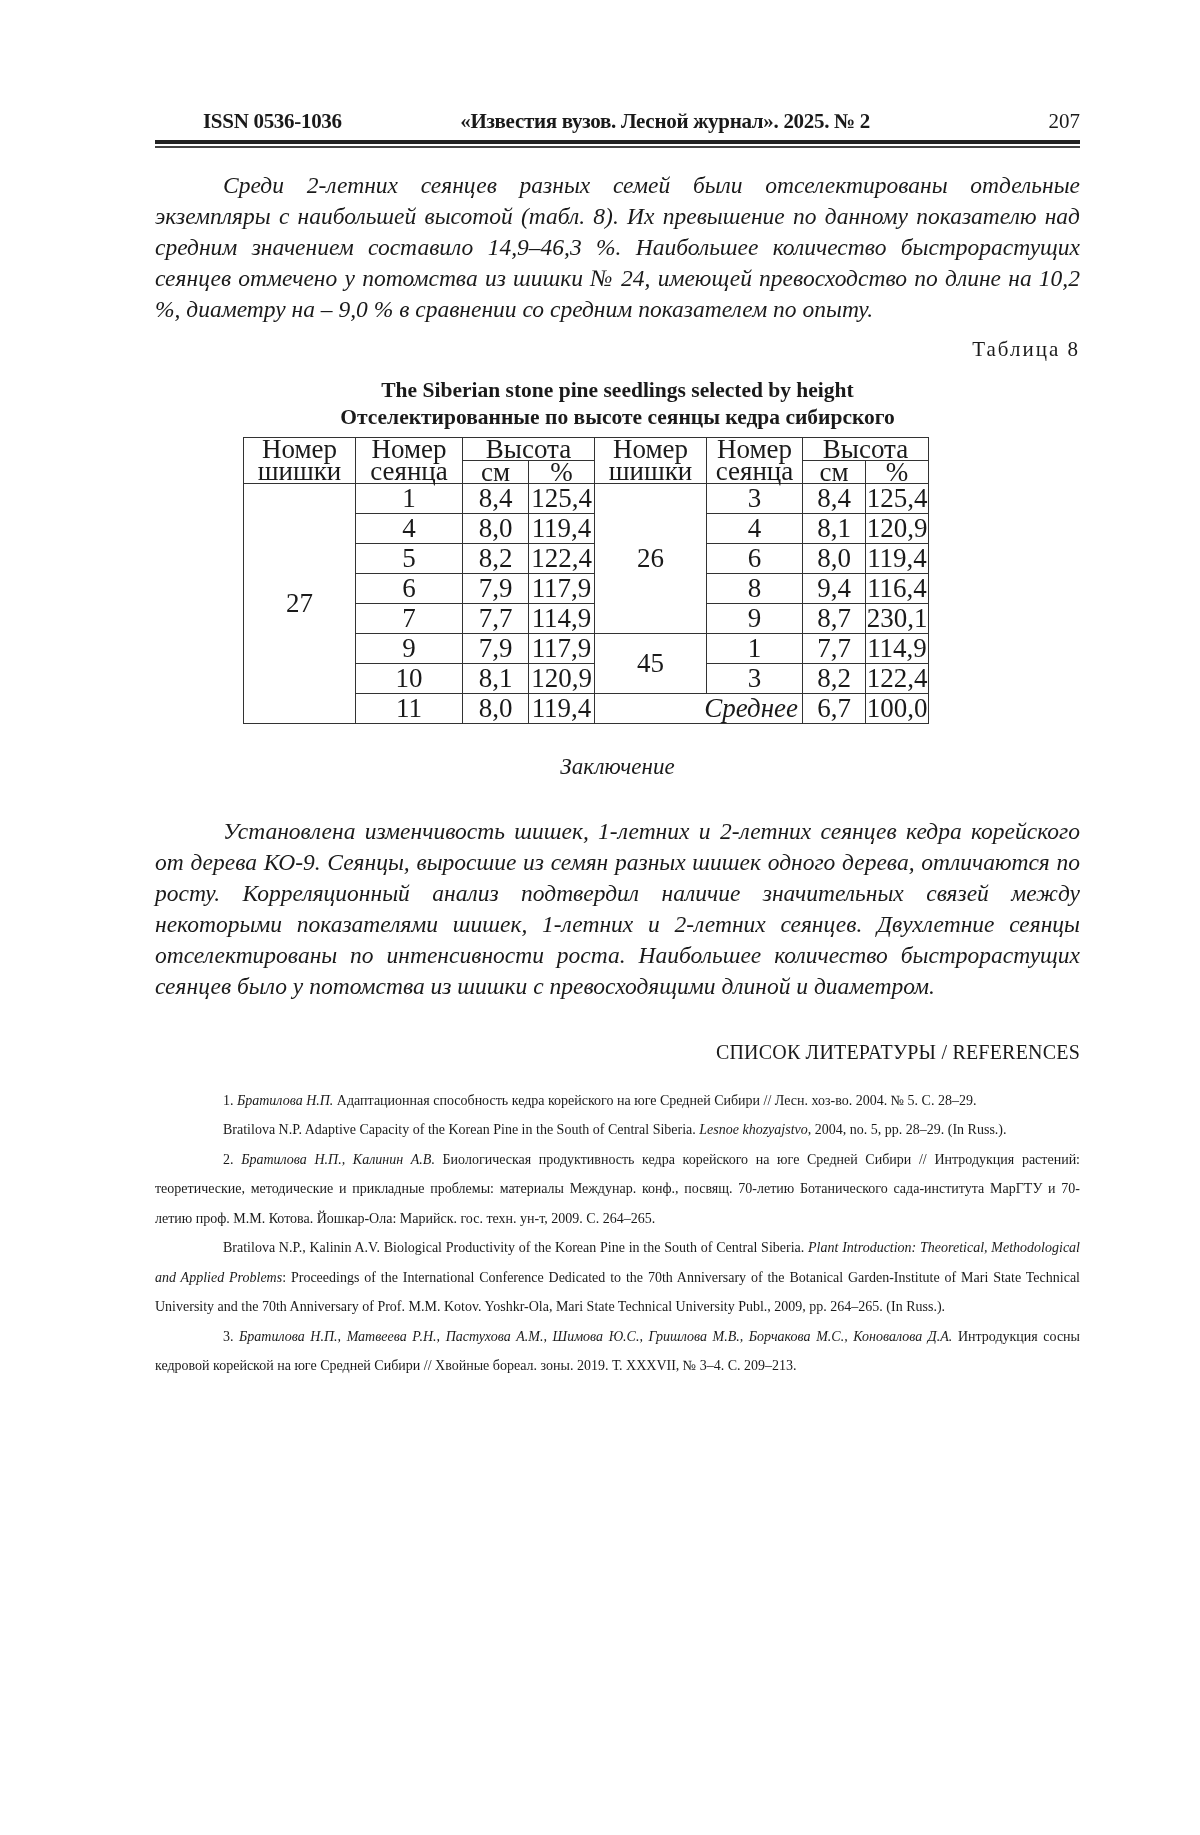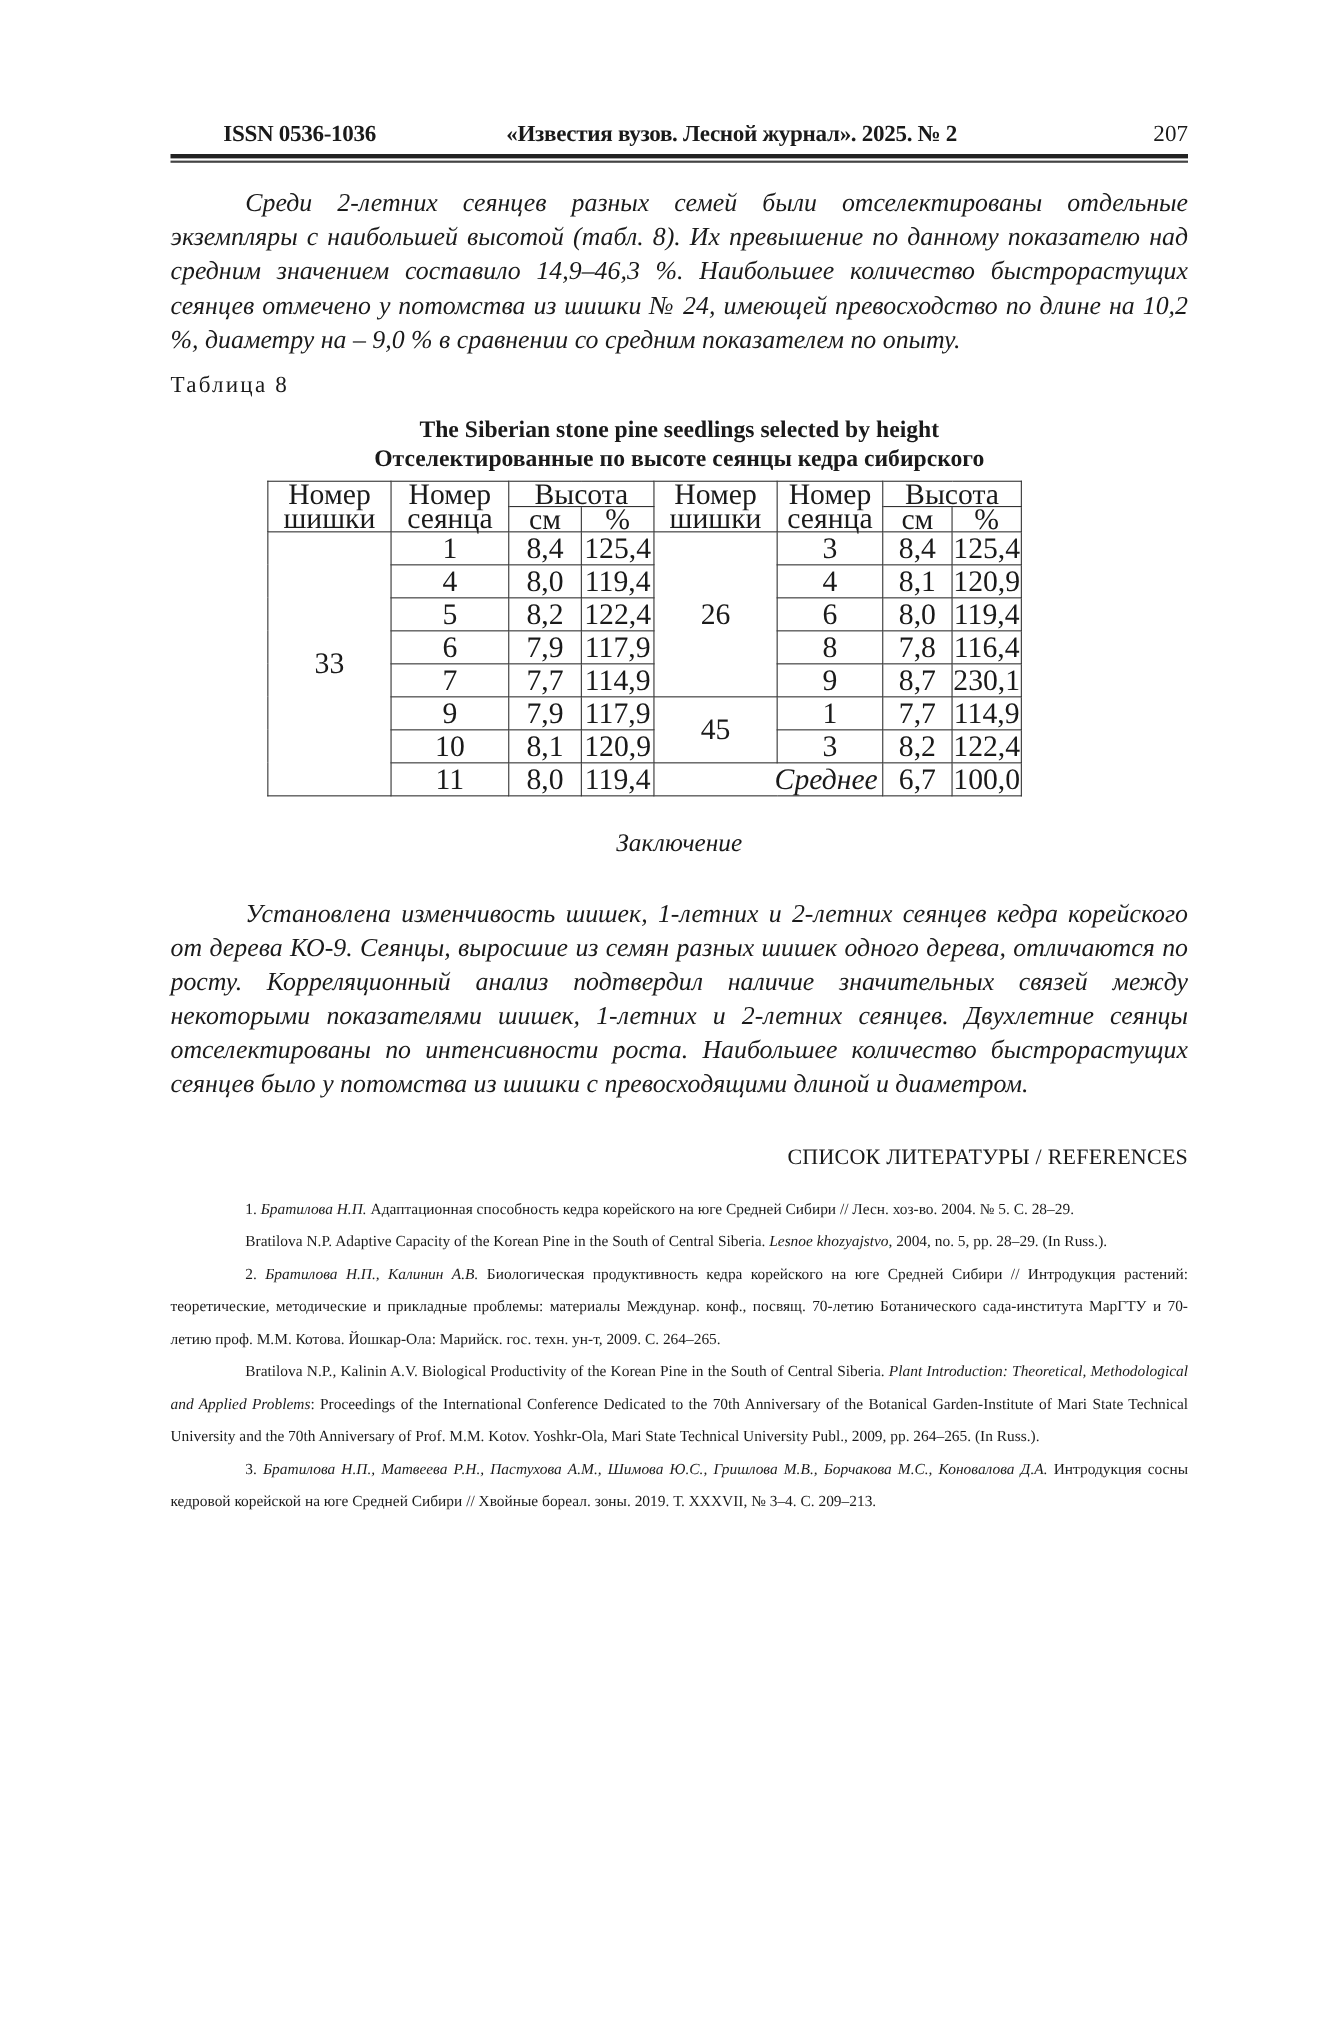--- a/index.html
+++ b/index.html
@@ -7,21 +7,21 @@
       font-family: "Liberation Serif", "DejaVu Serif", serif; }
     .page { position: absolute; left: 155px; top: 108px; width: 925px; }
     .header { display: flex; align-items: baseline; justify-content: space-between; font-size: 21px; line-height: 26px; margin-left: 48px; }
     .header .issn { font-weight: bold; letter-spacing: -0.3px; }
     .header .journal { font-weight: bold; letter-spacing: -0.3px; margin-left: 30px; flex: 1; text-align: center; padding-right: 90px; }
     .header .pagenum { font-weight: normal; }
     .rule-thick { height: 4px; background: #222; margin-top: 6px; }
     .rule-thin { height: 1.5px; background: #444; margin-top: 2px; }
     p.body { margin: 0; font-size: 23.5px; line-height: 31px; text-align: justify; text-indent: 68px; font-style: italic; }
     .p1 { margin-top: 22px !important; }
-    .table-label { text-align: left; font-size: 21px; letter-spacing: 2px; margin-top: 10px; line-height: 28px; }
+    .table-label { text-align: right; font-size: 21px; letter-spacing: 2px; margin-top: 10px; line-height: 28px; }
     .table-title { text-align: center; font-weight: bold; font-size: 21.5px; line-height: 27px; margin-top: 14px; }
     table.data { border-collapse: collapse; margin: 6px 0 0 88px; font-size: 27px; }
     table.data td, table.data th { border: 1.5px solid #333; text-align: center; font-weight: normal; padding: 0; }
     table.data th { line-height: 22px; }
     table.data td { height: 29px; line-height: 29px; }
     .c1 { width: 112px; } .c2 { width: 107px; } .c3 { width: 66px; } .c4 { width: 66px; }
     .c5 { width: 112px; } .c6 { width: 96px; } .c7 { width: 63px; } .c8 { width: 63px; }
     .avg-label { text-align: right !important; font-style: italic; padding-right: 4px !important; border-left: 1.5px solid #333; }
     .section-title { text-align: center; font-style: italic; font-size: 23px; line-height: 30px; margin-top: 28px; }
     .conclusion { margin-top: 34px !important; }
@@ -73,21 +73,21 @@
       </tr>
       <tr>
         <th>см</th>
         <th>%</th>
         <th>см</th>
         <th>%</th>
       </tr>
     </thead>
     <tbody>
       <tr>
-        <td rowspan="8">33</td>
+        <td rowspan="8">27</td>
         <td>1</td>
         <td>8,4</td>
         <td>125,4</td>
         <td rowspan="5">26</td>
         <td>3</td>
         <td>8,4</td>
         <td>125,4</td>
       </tr>
       <tr>
         <td>4</td>
@@ -103,21 +103,21 @@
         <td>122,4</td>
         <td>6</td>
         <td>8,0</td>
         <td>119,4</td>
       </tr>
       <tr>
         <td>6</td>
         <td>7,9</td>
         <td>117,9</td>
         <td>8</td>
-        <td>7,8</td>
+        <td>9,4</td>
         <td>116,4</td>
       </tr>
       <tr>
         <td>7</td>
         <td>7,7</td>
         <td>114,9</td>
         <td>9</td>
         <td>8,7</td>
         <td>230,1</td>
       </tr>

